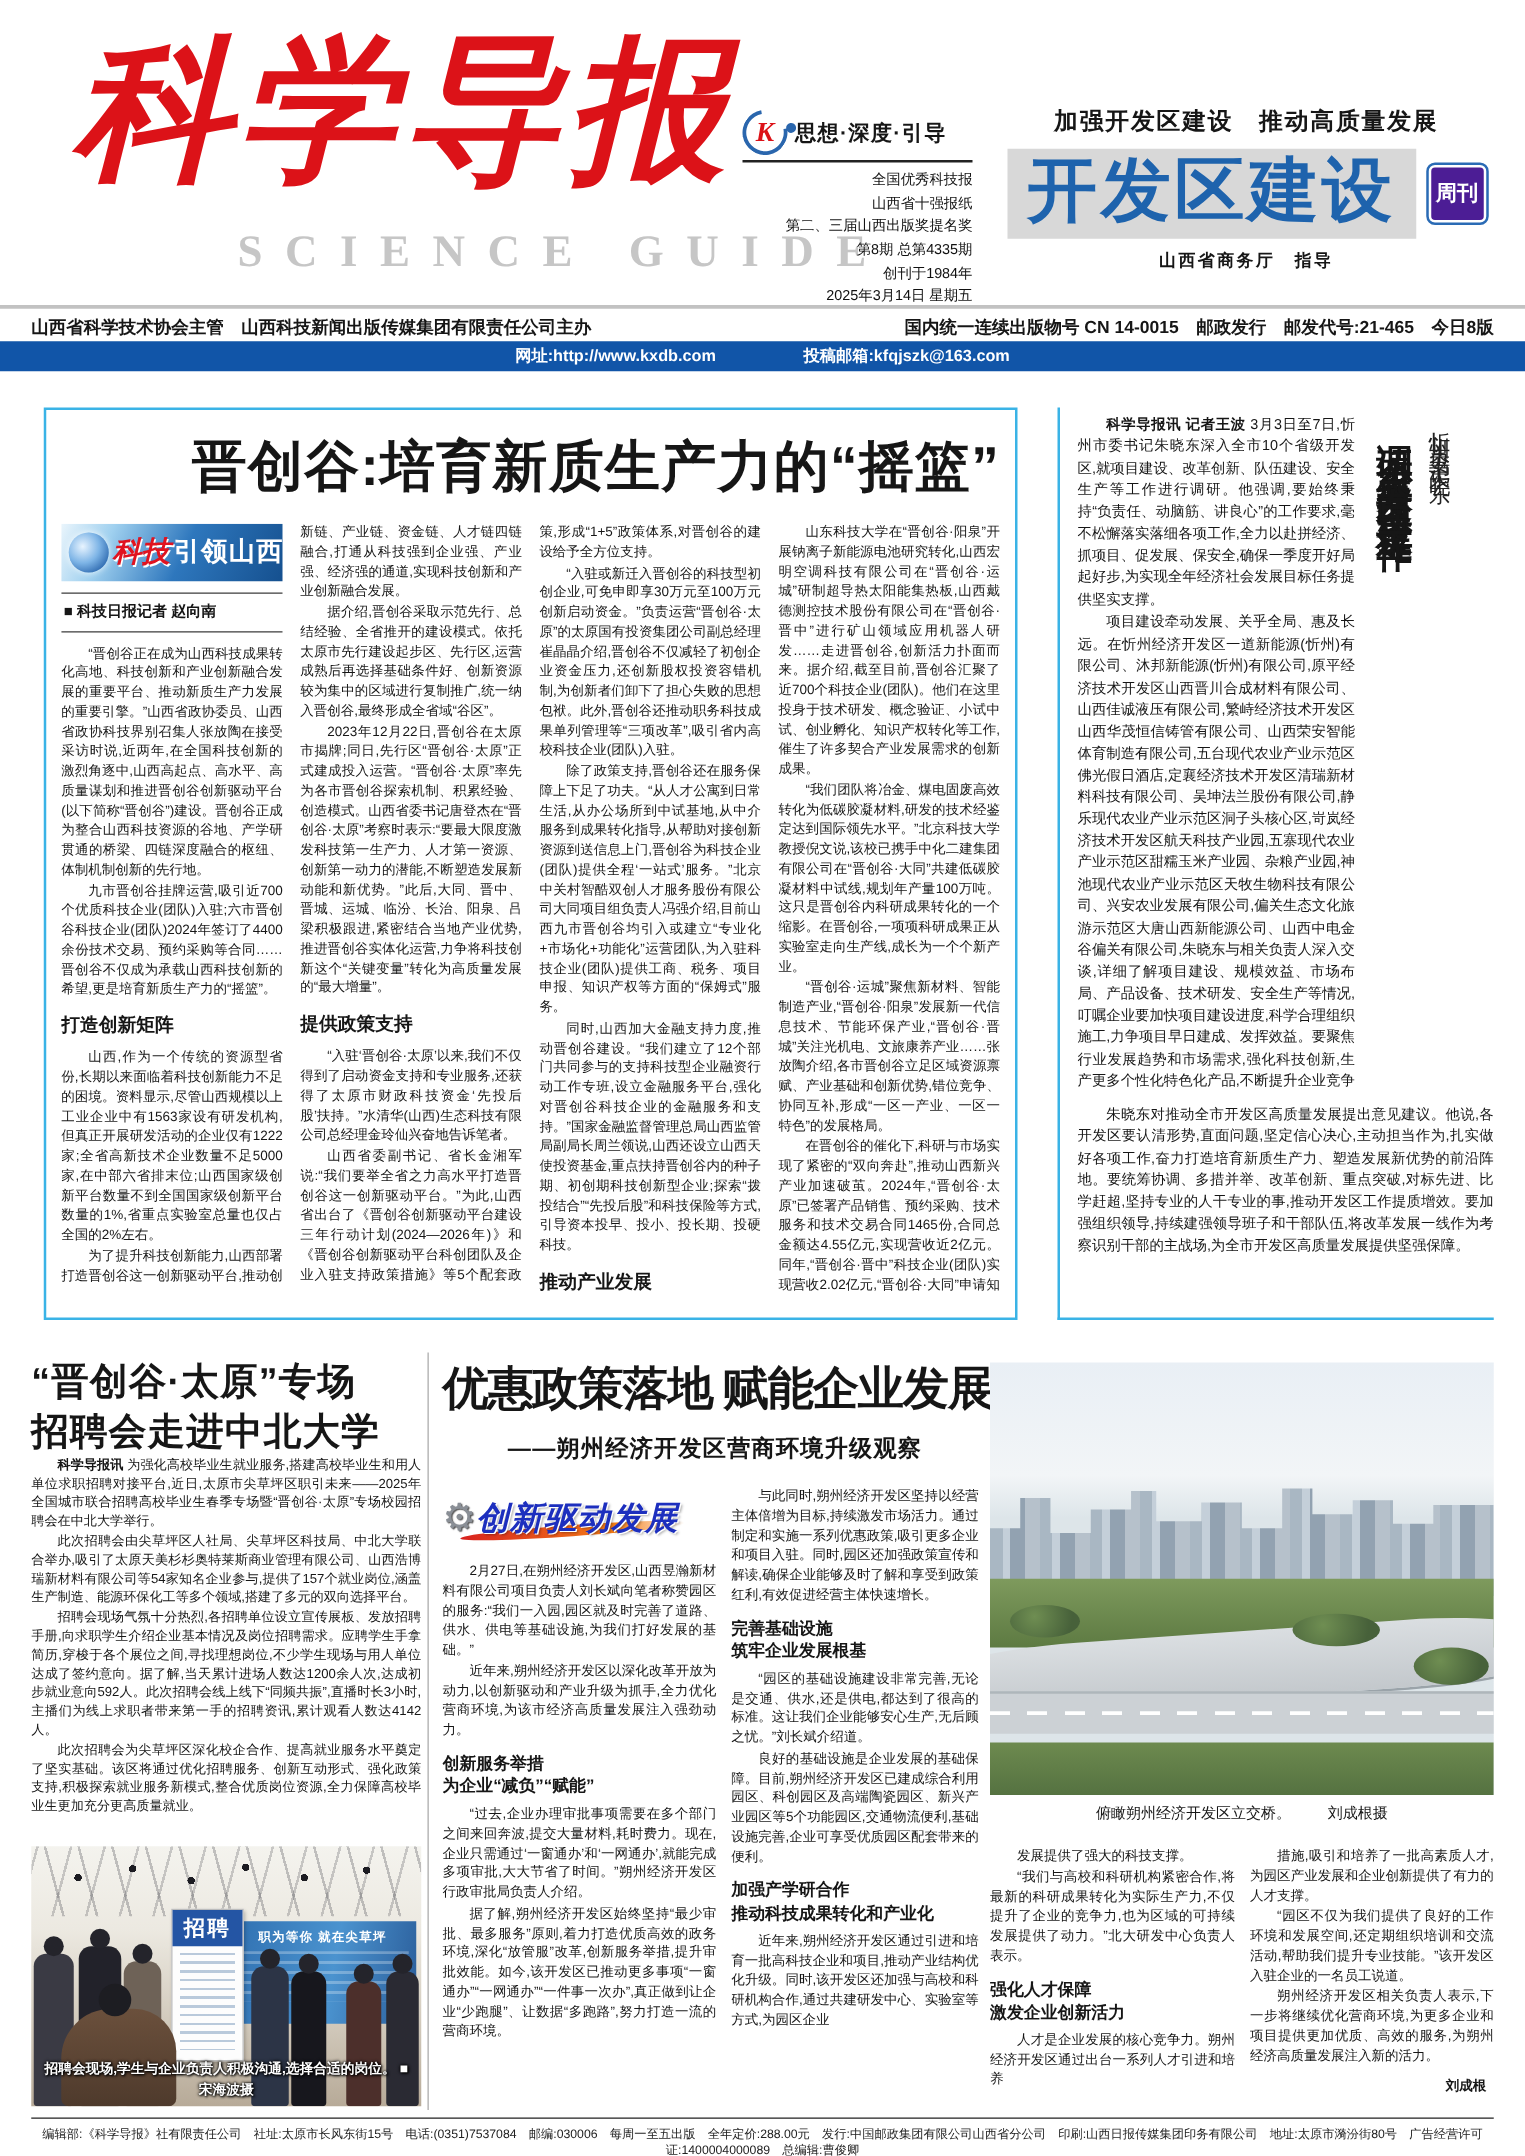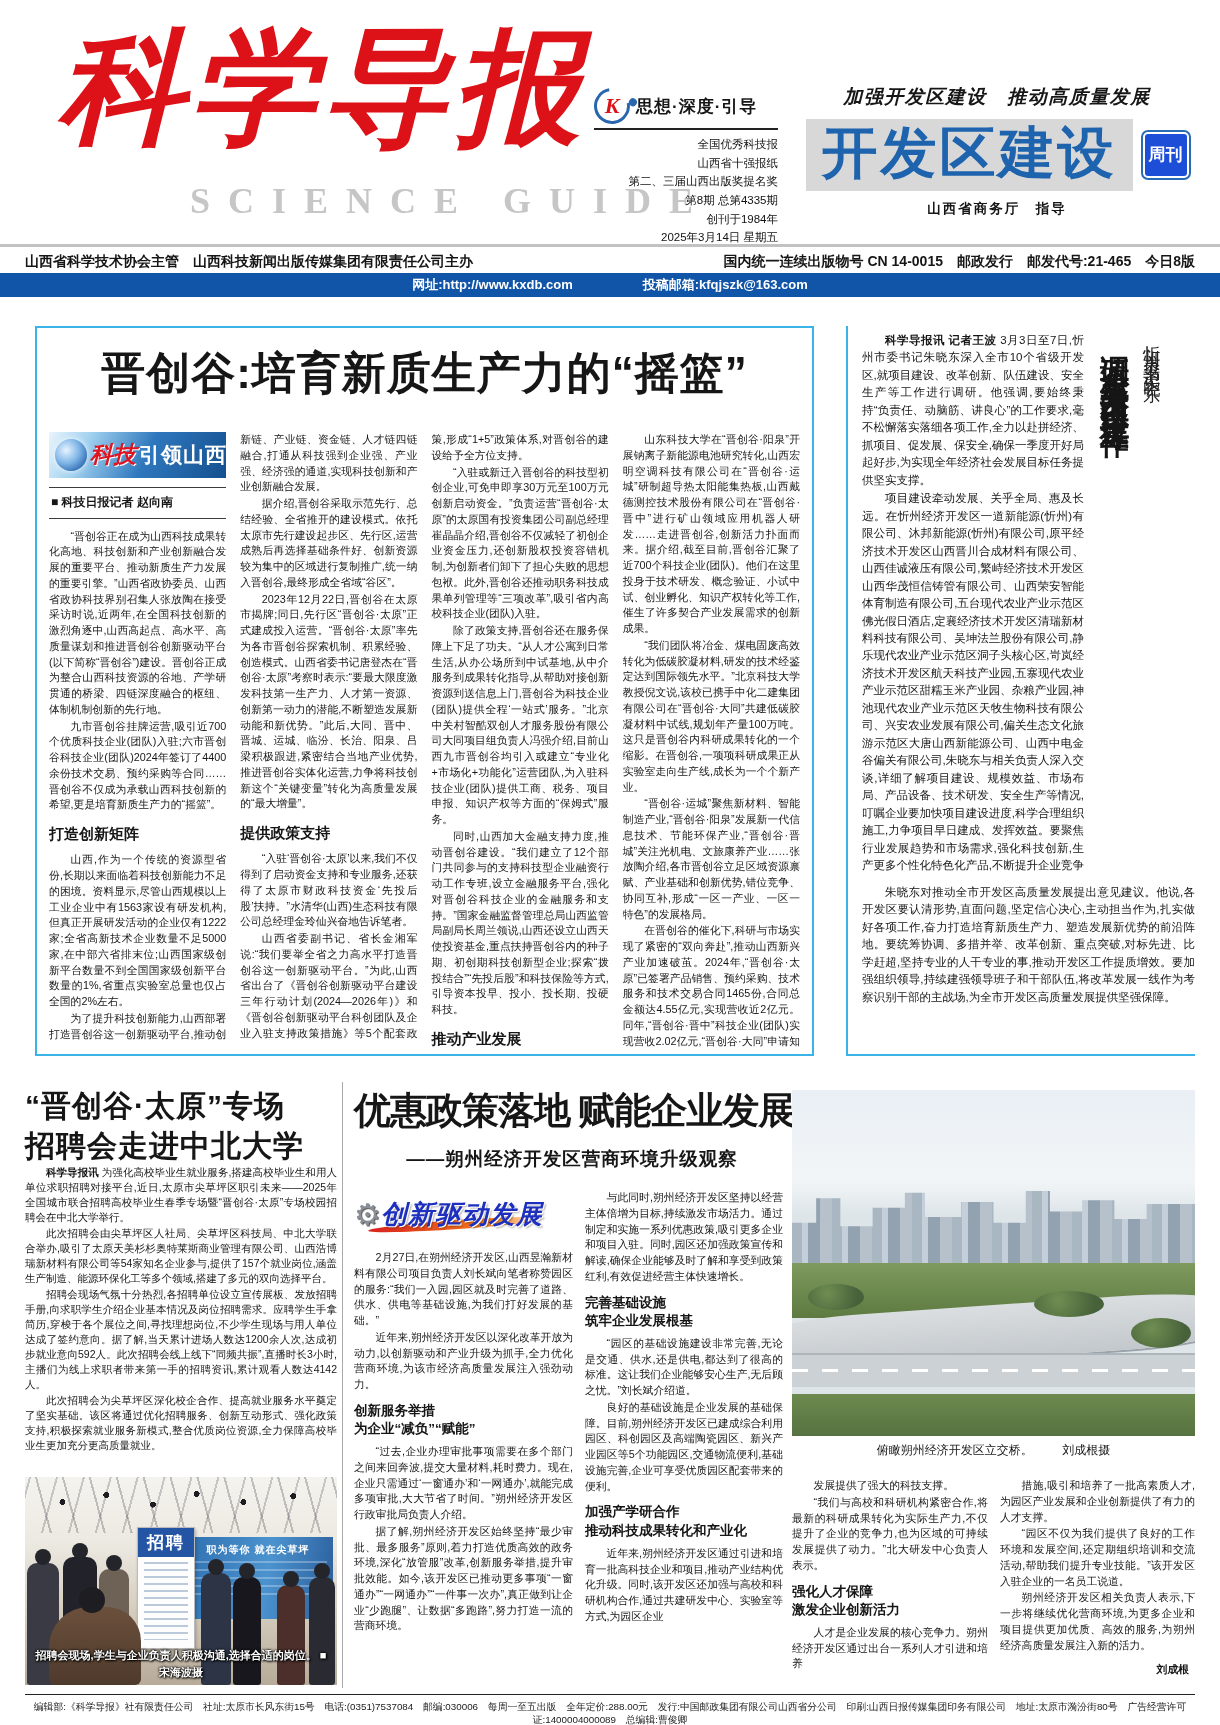--- a/index.html
+++ b/index.html
@@ -14,40 +14,40 @@
   .hdr-center { position:absolute; left:594px; top:88px; width:184px; }
   .hdr-center .row1 { display:flex; align-items:center; gap:6px; border-bottom:2px solid #222; padding-bottom:4px; }
   .klogo { width:36px; height:36px; border-radius:50%; border:3px solid #2a66ad; border-top-color:transparent;
     transform:rotate(35deg); position:relative; flex:0 0 auto; }
   .klogo b { position:absolute; inset:0; display:flex; align-items:center; justify-content:center;
     transform:rotate(-35deg); color:#dc1218; font-family:"Liberation Serif",serif; font-style:italic; font-size:22px; }
   .klogo i { position:absolute; right:-4px; top:-4px; width:8px; height:8px; border-radius:50%; background:#2a66ad; }
   .slogan2 { font-size:17px; font-weight:bold; letter-spacing:1px; }
   .meta-lines { margin-top:5px; text-align:right; font-size:11.5px; line-height:1.62; color:#111; }
   .hdr-right { position:absolute; left:782px; top:84px; width:430px; }
-  .sec-slogan { text-align:center; font-size:19px; font-weight:bold; letter-spacing:1.5px;font-style:italic; }
+  .sec-slogan { text-align:center; font-size:19px; font-weight:bold; letter-spacing:1.5px; }
   .sec-box { margin-top:9px; display:flex; align-items:center; justify-content:center; gap:10px; }
   .sec-title { background:#d8d8d8; padding:4px 16px 6px; color:#1e63ad; font-family:"Liberation Serif",serif;
     font-weight:900; font-size:56px; letter-spacing:3px; line-height:1.1; white-space:nowrap; }
-  .weekly { width:46px; height:46px; background:#1d4ed8; border:2px solid #fff; outline:2px solid #2a6bb5;
+  .weekly { width:46px; height:46px; background:#4c1d95; border:2px solid #fff; outline:2px solid #2a6bb5;
     border-radius:5px; color:#fff; display:flex; align-items:center; justify-content:center;
     font-size:17px; font-weight:bold; font-family:"Liberation Serif",serif; }
   .guidance { margin-top:9px; text-align:center; font-size:13.5px; font-weight:bold; letter-spacing:2px; }
 
   .rule1 { position:absolute; left:0; top:244px; width:1220px; border-top:3px solid #c2c2c2; }
   .info-row { position:absolute; left:25px; top:253px; width:1170px; display:flex; justify-content:space-between;
     font-size:14px; font-weight:600; }
   .url-bar { position:absolute; left:0; top:273px; width:1220px; height:24px; background:#1155a8; color:#fff;
     display:flex; align-items:center; justify-content:center; gap:70px; font-size:13px; font-weight:bold; }
 
   
   .main-box { position:absolute; left:35px; top:326px; width:779px; height:730px; border:2px solid #3ab3e6;
     padding:16px 12px 8px; }
-  .main-headline { text-align:center; font-size:44px; font-weight:900; letter-spacing:1px; white-space:nowrap;
-    margin-bottom:29px; }
+  .main-headline { text-align:right; font-size:44px; font-weight:900; letter-spacing:1px; white-space:nowrap;
+    margin-bottom:16px; }
   .main-cols { column-count:4; column-gap:14px; height:622px; overflow:hidden; font-size:10.8px; line-height:1.46;
     text-align:justify; }
   .kb { height:46px; margin-bottom:9px; background:linear-gradient(115deg,#eaf5fc 0%,#9fd0ef 22%,#2e77bd 55%,#15508f 100%);
     display:flex; align-items:center; padding:0 6px; gap:3px; break-inside:avoid; }
   .kb-globe { width:32px; height:32px; border-radius:50%; flex:0 0 auto;
     background:radial-gradient(circle at 35% 35%,#e8f4ff,#7db4e6 45%,#2a66ad 82%); box-shadow:0 0 6px rgba(255,255,255,.9); }
   .kb-cn1 { color:#e01320; font-size:23px; font-weight:900; font-style:italic; text-shadow:1px 1px 0 #fff; white-space:nowrap; }
   .kb-cn2 { color:#fff; font-size:21px; font-weight:900; letter-spacing:1px; white-space:nowrap; }
   .byline-box { border-top:1.5px solid #3c3c3c; border-bottom:1.5px solid #3c3c3c; padding:6px 2px;
     font-weight:bold; font-size:12px; margin-bottom:10px; break-inside:avoid; }

